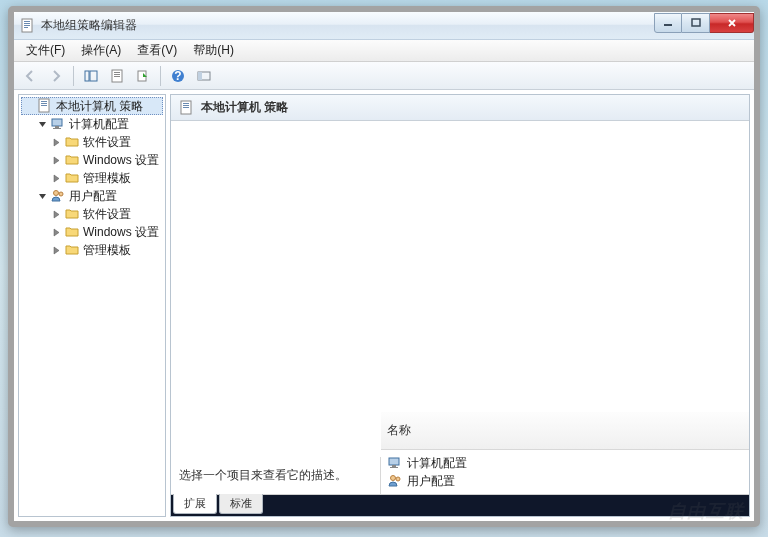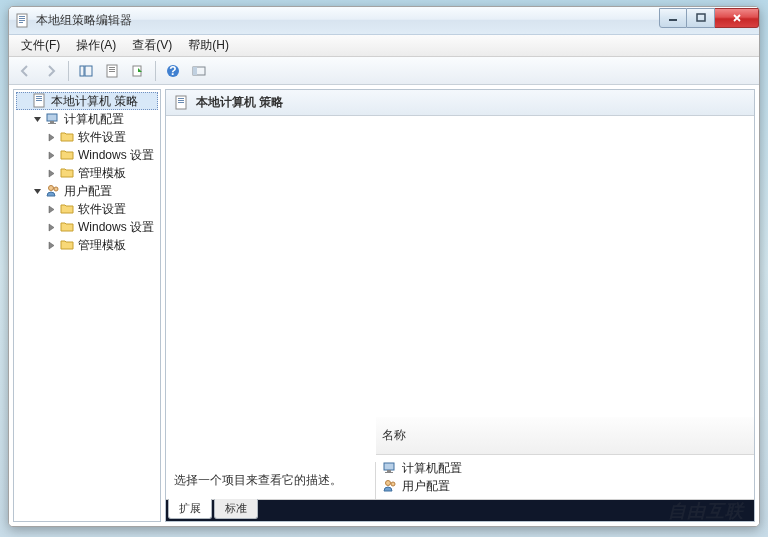--- a/index.html
+++ b/index.html
@@ -1,18 +1,18 @@
 <!DOCTYPE html>
 <html><head>
 <meta charset="utf-8">
 <style>
 * { box-sizing: border-box; margin: 0; padding: 0; font-family: "Microsoft YaHei", "Segoe UI", Tahoma, sans-serif; font-size: 12px; }
 body { width: 768px; height: 537px; background: linear-gradient(to bottom, #b8d8e8 0%, #d4e8f0 50%, #c8dce8 100%); overflow: hidden; position: relative; }
 
-.window { position: absolute; top: 6px; left: 8px; right: 8px; bottom: 10px; background: #fff; border: 1px solid #a3a3a3; border-radius: 5px; box-shadow: 0 3px 12px rgba(0,0,0,0.3); display: flex; flex-direction: column; overflow: hidden; }
+.window { position: absolute; top: 6px; left: 8px; right: 8px; bottom: 10px; background: #fff; border: 6px solid #a3a3a3; border-radius: 5px; box-shadow: 0 3px 12px rgba(0,0,0,0.3); display: flex; flex-direction: column; overflow: hidden; }
 
 .titlebar { height: 28px; background: linear-gradient(to bottom, #f8fcff 0%, #e8f0f8 45%, #d8e4f0 50%, #e0ecf6 100%); display: flex; align-items: center; padding: 0 0 0 6px; border-top-left-radius: 4px; border-top-right-radius: 4px; border-bottom: 1px solid #c0d0e0; }
 .titlebar .icon { width: 16px; height: 16px; margin-right: 5px; }
 .titlebar .title { color: #333; flex: 1; }
 .win-controls { display: flex; height: 20px; margin-top: -6px; }
 .win-btn { width: 28px; height: 20px; display: flex; align-items: center; justify-content: center; border: 1px solid #8aa0b8; border-left: none; background: linear-gradient(to bottom, #f0f6fc 0%, #d8e6f2 50%, #c8daea 100%); cursor: pointer; }
 .win-btn:first-child { border-left: 1px solid #8aa0b8; border-bottom-left-radius: 3px; }
 .win-btn.close { background: linear-gradient(to bottom, #f08888 0%, #e05050 45%, #c82828 55%, #d84040 100%); border-color: #a03030; border-bottom-right-radius: 3px; width: 44px; }
 .win-btn svg { width: 12px; height: 10px; }
 

